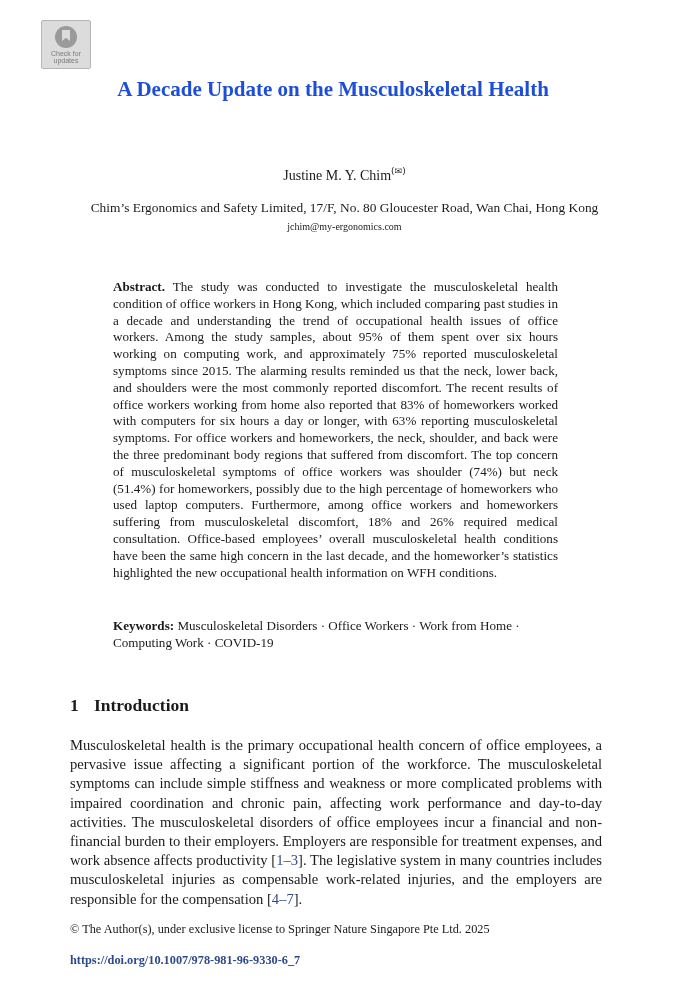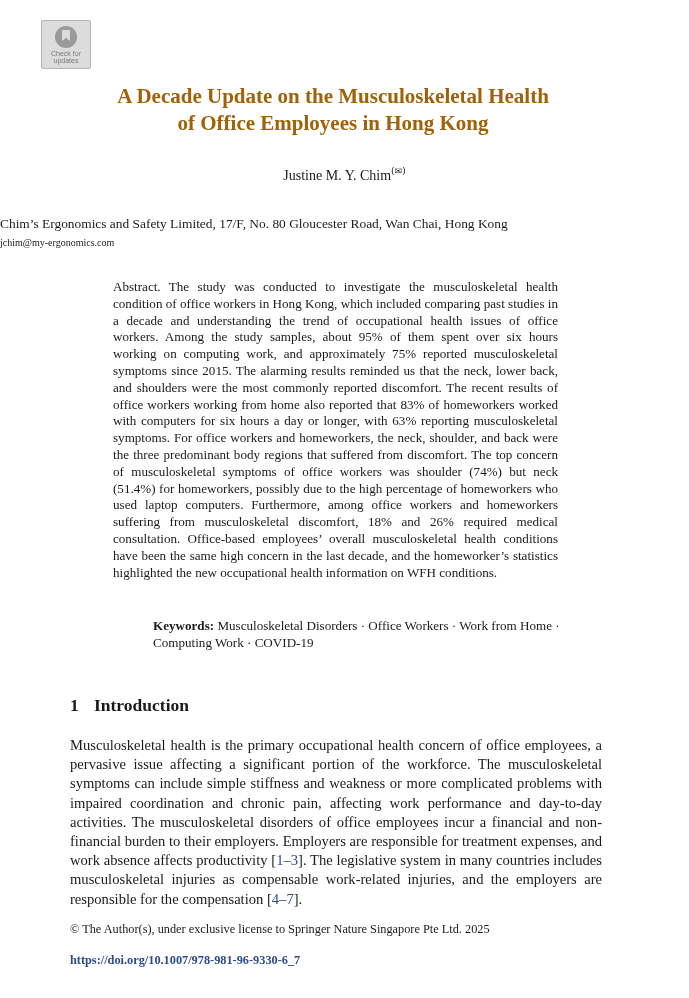--- a/index.html
+++ b/index.html
@@ -7,30 +7,30 @@
          font-family: "Liberation Serif", "DejaVu Serif", serif; color: #1a1a1a; }
   .badge { position: absolute; left: 41px; top: 20px; width: 48px; height: 47px;
            border: 1px solid #b5b5b5; background: #dcdcdc; border-radius: 2px;
            display: flex; flex-direction: column; align-items: center; }
   .badge-circle { width: 22px; height: 22px; border-radius: 50%; background: #9a9a9a;
                   margin-top: 5px; position: relative; }
   .badge-circle:after { content: ""; position: absolute; left: 7px; top: 4px; width: 8px; height: 11px;
                         background: #dcdcdc; clip-path: polygon(0 0,100% 0,100% 100%,50% 70%,0 100%); }
   .badge-text { font-family: "Liberation Sans", sans-serif; font-size: 7px; line-height: 7px;
                 color: #7a7a7a; text-align: center; margin-top: 2px; }
-  .title { position: absolute; left: 0; width: 666px; top: 83px; text-align: center;
-           font-weight: bold; font-size: 21px; line-height: 27px; color: #a16207; }
+  .title { position: absolute; left: 0; width: 666px; top: 76px; text-align: center;
+           font-weight: bold; font-size: 21px; line-height: 27px; color: #1d4ed8; }
   .author { position: absolute; left: 0; width: 689px; top: 166px; text-align: center; font-size: 14px; }
   .author sup { font-size: 9px; font-family: "DejaVu Sans", sans-serif; }
-  .affil { position: absolute; left: 0; width: 689px; top: 199px; text-align: left; font-size: 13.4px; line-height: 18px; margin-top: 16px; }
+  .affil { position: absolute; left: 0; width: 689px; top: 199px; text-align: center; font-size: 13.4px; line-height: 18px; }
   .email { font-family: Liberation Serif, serif; font-size: 10px; }
   .abstract { position: absolute; left: 113px; width: 445px; top: 279px; font-size: 13.1px; line-height: 16.8px;
               text-align: justify; hyphens: manual; }
-  .abstract b { font-weight: normal; }
-  .keywords { position: absolute; left: 113px; width: 445px; top: 617px; font-size: 13.1px; line-height: 17px; margin-left: 40px; }
+  .abstract b { font-weight: bold; }
+  .keywords { position: absolute; left: 113px; width: 445px; top: 617px; font-size: 13.1px; line-height: 17px; }
   .section { position: absolute; left: 70px; top: 695px; font-size: 17.5px; font-weight: bold; }
   .section .num { display: inline-block; width: 24px; }
   .intro { position: absolute; left: 70px; width: 532px; top: 736px; font-size: 14.6px; line-height: 19.2px;
            text-align: justify; }
   .cite { color: #2d4a8a; }
   .footer { position: absolute; left: 70px; top: 922px; font-size: 12.3px; line-height: 15.5px; }
   .doi { color: #2d4a8a; text-decoration: none; font-weight: bold; }
 </style>
 </head>
 <body>
@@ -38,21 +38,20 @@
 <div class="badge">
   <div class="badge-circle"></div>
   <div class="badge-text">
     <span>Check for</span><br>
     <span>updates</span>
   </div>
 </div>
 
 <div class="title">
   <span>A Decade Update on the Musculoskeletal Health</span><br>
-  <span>of Office Employees in Hong Kong</span>
 </div>
 
 <div class="author">
   <span>Justine M. Y. Chim</span><sup>(✉)</sup>
 </div>
 
 <div class="affil">
   <span>Chim’s Ergonomics and Safety Limited, 17/F, No. 80 Gloucester Road, Wan Chai, Hong Kong</span><br>
   <span class="email">jchim@my-ergonomics.com</span>
 </div>

